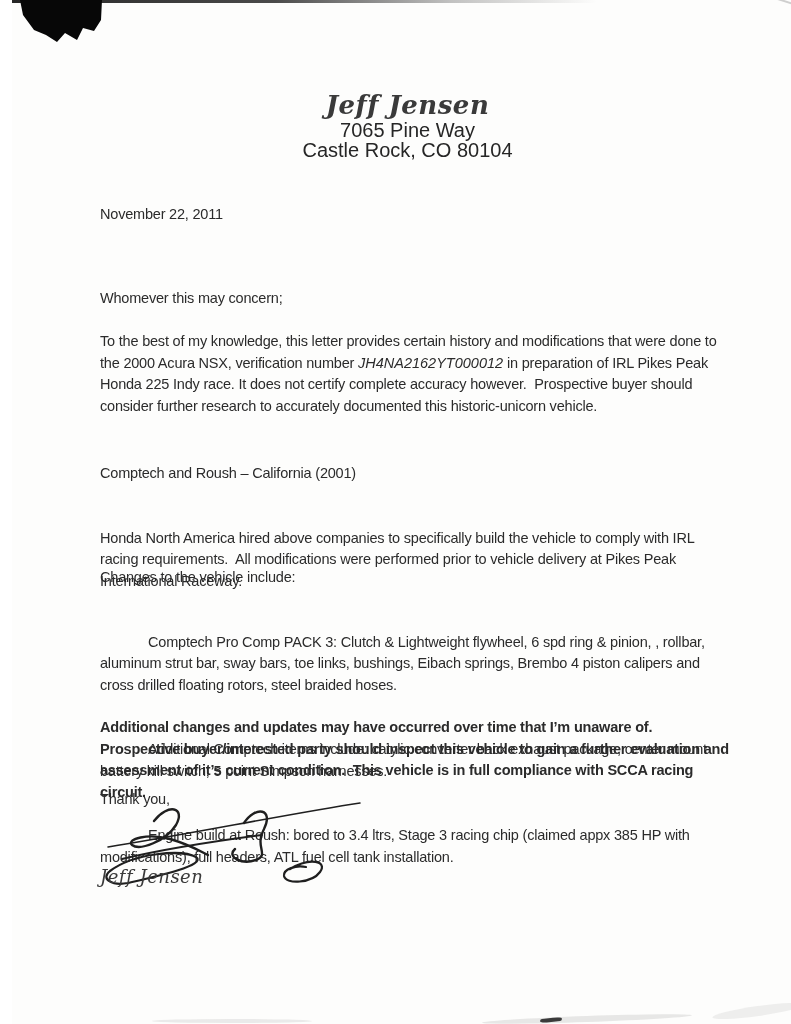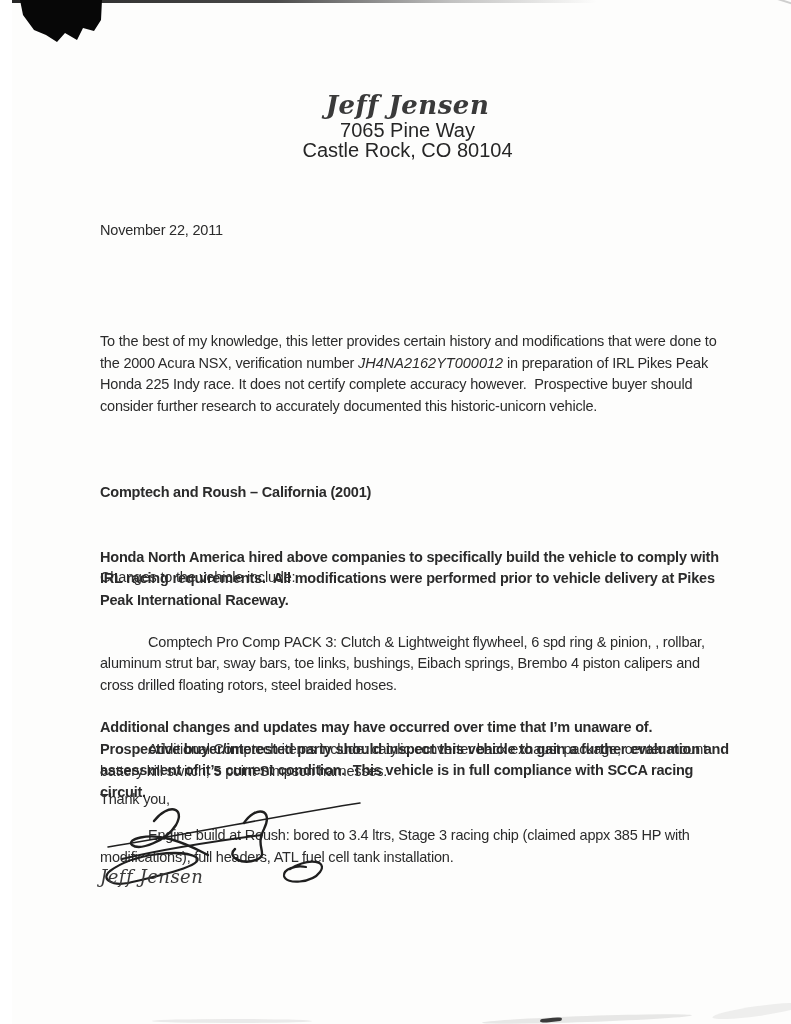--- a/index.html
+++ b/index.html
@@ -46,25 +46,25 @@
     font-family:"DejaVu Serif", serif;font-style:italic;font-weight:bold;
     font-size:26px;line-height:30px;color:#3a3a3a;letter-spacing:.5px;
   }
   .sender-addr{font-size:20px;line-height:20px;color:#262626;}
   .block{
     position:absolute;left:88px;width:632px;
     font-size:14.5px;line-height:21.5px;letter-spacing:-0.2px;
     white-space:pre-wrap;
   }
   .block p{margin:0;}
-  .date{top:220px;}
+  .date{top:204px;}
   .salutation{top:288px;}
   .para1{top:331px;}
   .vin{font-weight:normal;font-style:italic;letter-spacing:0;}
-  .para2{top:439px;font-weight:bold;}
+  .para2{top:420px;}
   .changes{top:524px;}
   .changes p.item{text-indent:48px;}
   .para4{top:717px;font-weight:bold;}
   .closing{top:789px;width:200px;}
   .signature-svg{position:absolute;left:82px;top:797px;}
   .signed-name{
     position:absolute;left:88px;top:866px;
     font-family:"DejaVu Serif", serif;font-style:italic;
     font-size:18px;color:#3a3a3a;letter-spacing:.5px;
   }
@@ -85,20 +85,21 @@
   <div class="artifact bottom-smudge-3"></div>
 
   <div class="sender">
     <div class="sender-name">Jeff Jensen</div>
     <div class="sender-addr">7065 Pine Way</div>
     <div class="sender-addr">Castle Rock, CO 80104</div>
   </div>
 
   <div class="block date">November 22, 2011</div>
 
+  <div class="block salutation">Whomever this may concern;</div>
 
   <div class="block para1"><span>To the best of my knowledge, this letter provides certain history and modifications that were done to the 2000 Acura NSX, verification number </span><span class="vin">JH4NA2162YT000012</span><span> in preparation of IRL Pikes Peak Honda 225 Indy race. It does not certify complete accuracy however.  Prospective buyer should consider further research to accurately documented this historic-unicorn vehicle.</span></div>
 
   <div class="block para2">
     <p>Comptech and Roush – California (2001)</p>
     <p>Honda North America hired above companies to specifically build the vehicle to comply with IRL racing requirements.  All modifications were performed prior to vehicle delivery at Pikes Peak International Raceway.</p>
   </div>
 
   <div class="block changes">
     <p>Changes to the vehicle include:</p>

